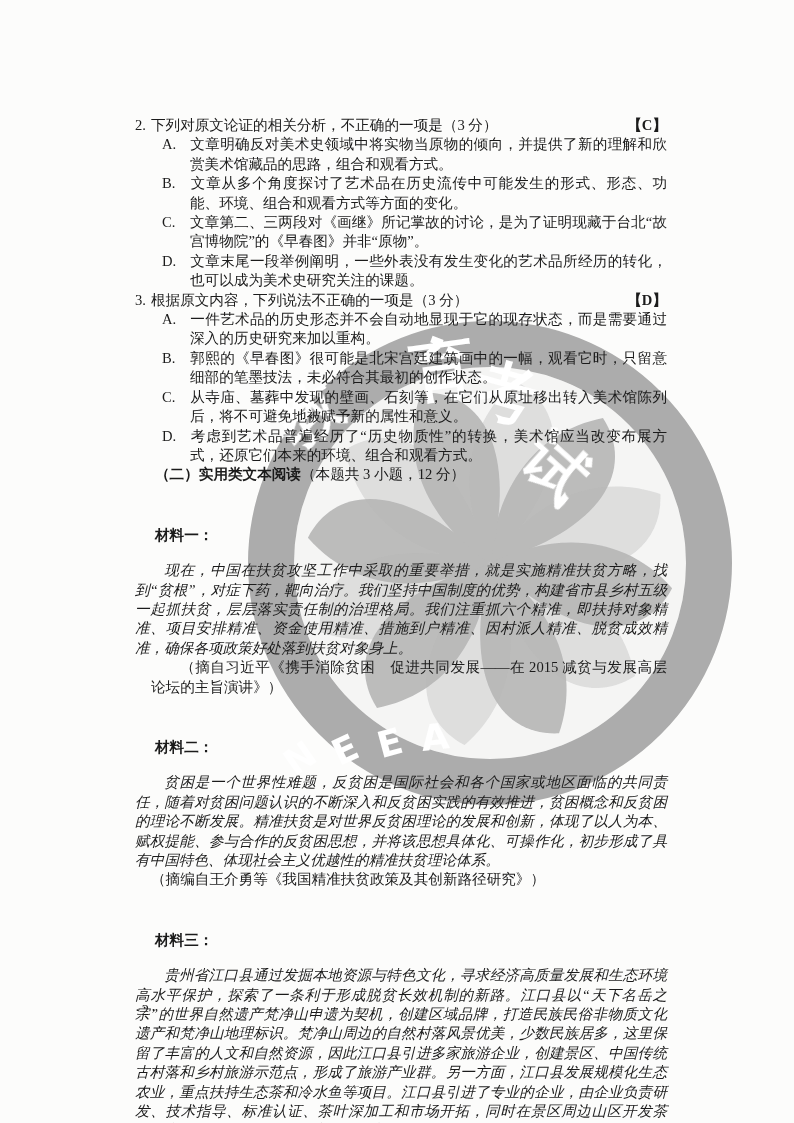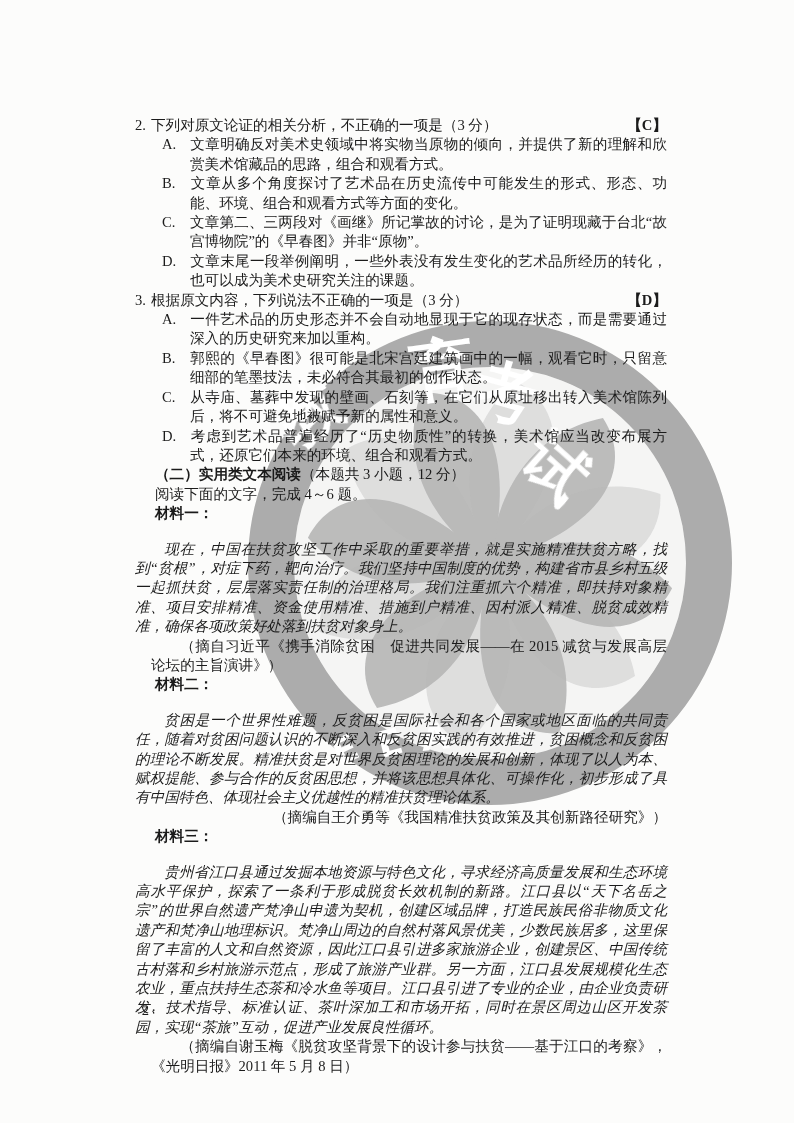--- a/index.html
+++ b/index.html
@@ -37,24 +37,24 @@
   }
   .q-head{display:flex;align-items:baseline;}
   .q-num{flex:0 0 auto;margin-right:5px;}
   .q-stem{flex:1 1 auto;}
   .q-ans{flex:0 0 auto;font-weight:bold;margin-left:12px;}
   .option{padding-left:55px;text-indent:-28px;}
   .opt-label{display:inline-block;width:28px;text-indent:0;}
   .section-line{padding-left:20px;}
   .section-bold{font-weight:bold;}
   .instruction{padding-left:20px;}
-  .material-heading{padding-left:20px;font-weight:bold;}
+  .material-heading{padding-left:20px;font-weight:bold;margin-top:41px;}
   .material-para{text-indent:2em;font-style:italic;margin-top:16px;}
   .attribution{text-indent:2em;margin-left:16px;}
-  .attribution.right{text-indent:0;text-align:right;}
+  .attribution.right{text-indent:0;}
   .page-number{
     position:absolute;left:135px;top:1002px;z-index:1;
     font-size:14.6px;letter-spacing:2px;
   }
 </style>
 </head>
 <body>
 
 <div class="page">
 
@@ -109,21 +109,20 @@
       </div>
       <div class="option"><span class="opt-label">A.</span><span>一件艺术品的历史形态并不会自动地显现于它的现存状态，而是需要通过深入的历史研究来加以重构。</span></div>
       <div class="option"><span class="opt-label">B.</span><span>郭熙的《早春图》很可能是北宋宫廷建筑画中的一幅，观看它时，只留意细部的笔墨技法，未必符合其最初的创作状态。</span></div>
       <div class="option"><span class="opt-label">C.</span><span>从寺庙、墓葬中发现的壁画、石刻等，在它们从原址移出转入美术馆陈列后，将不可避免地被赋予新的属性和意义。</span></div>
       <div class="option"><span class="opt-label">D.</span><span>考虑到艺术品普遍经历了“历史物质性”的转换，美术馆应当改变布展方式，还原它们本来的环境、组合和观看方式。</span></div>
     </div>
 
     <div class="section-line">
       <span class="section-bold">（二）实用类文本阅读</span><span>（本题共 3 小题，12 分）</span>
     </div>
-    <div class="instruction">阅读下面的文字，完成 4～6 题。</div>
 
     <div class="material">
       <div class="material-heading">材料一：</div>
       <div class="material-para">现在，中国在扶贫攻坚工作中采取的重要举措，就是实施精准扶贫方略，找到“贫根”，对症下药，靶向治疗。我们坚持中国制度的优势，构建省市县乡村五级一起抓扶贫，层层落实责任制的治理格局。我们注重抓六个精准，即扶持对象精准、项目安排精准、资金使用精准、措施到户精准、因村派人精准、脱贫成效精准，确保各项政策好处落到扶贫对象身上。</div>
       <div class="attribution">（摘自习近平《携手消除贫困　促进共同发展——在 2015 减贫与发展高层论坛的主旨演讲》）</div>
     </div>
 
     <div class="material">
       <div class="material-heading">材料二：</div>
       <div class="material-para">贫困是一个世界性难题，反贫困是国际社会和各个国家或地区面临的共同责任，随着对贫困问题认识的不断深入和反贫困实践的有效推进，贫困概念和反贫困的理论不断发展。精准扶贫是对世界反贫困理论的发展和创新，体现了以人为本、赋权提能、参与合作的反贫困思想，并将该思想具体化、可操作化，初步形成了具有中国特色、体现社会主义优越性的精准扶贫理论体系。</div>

